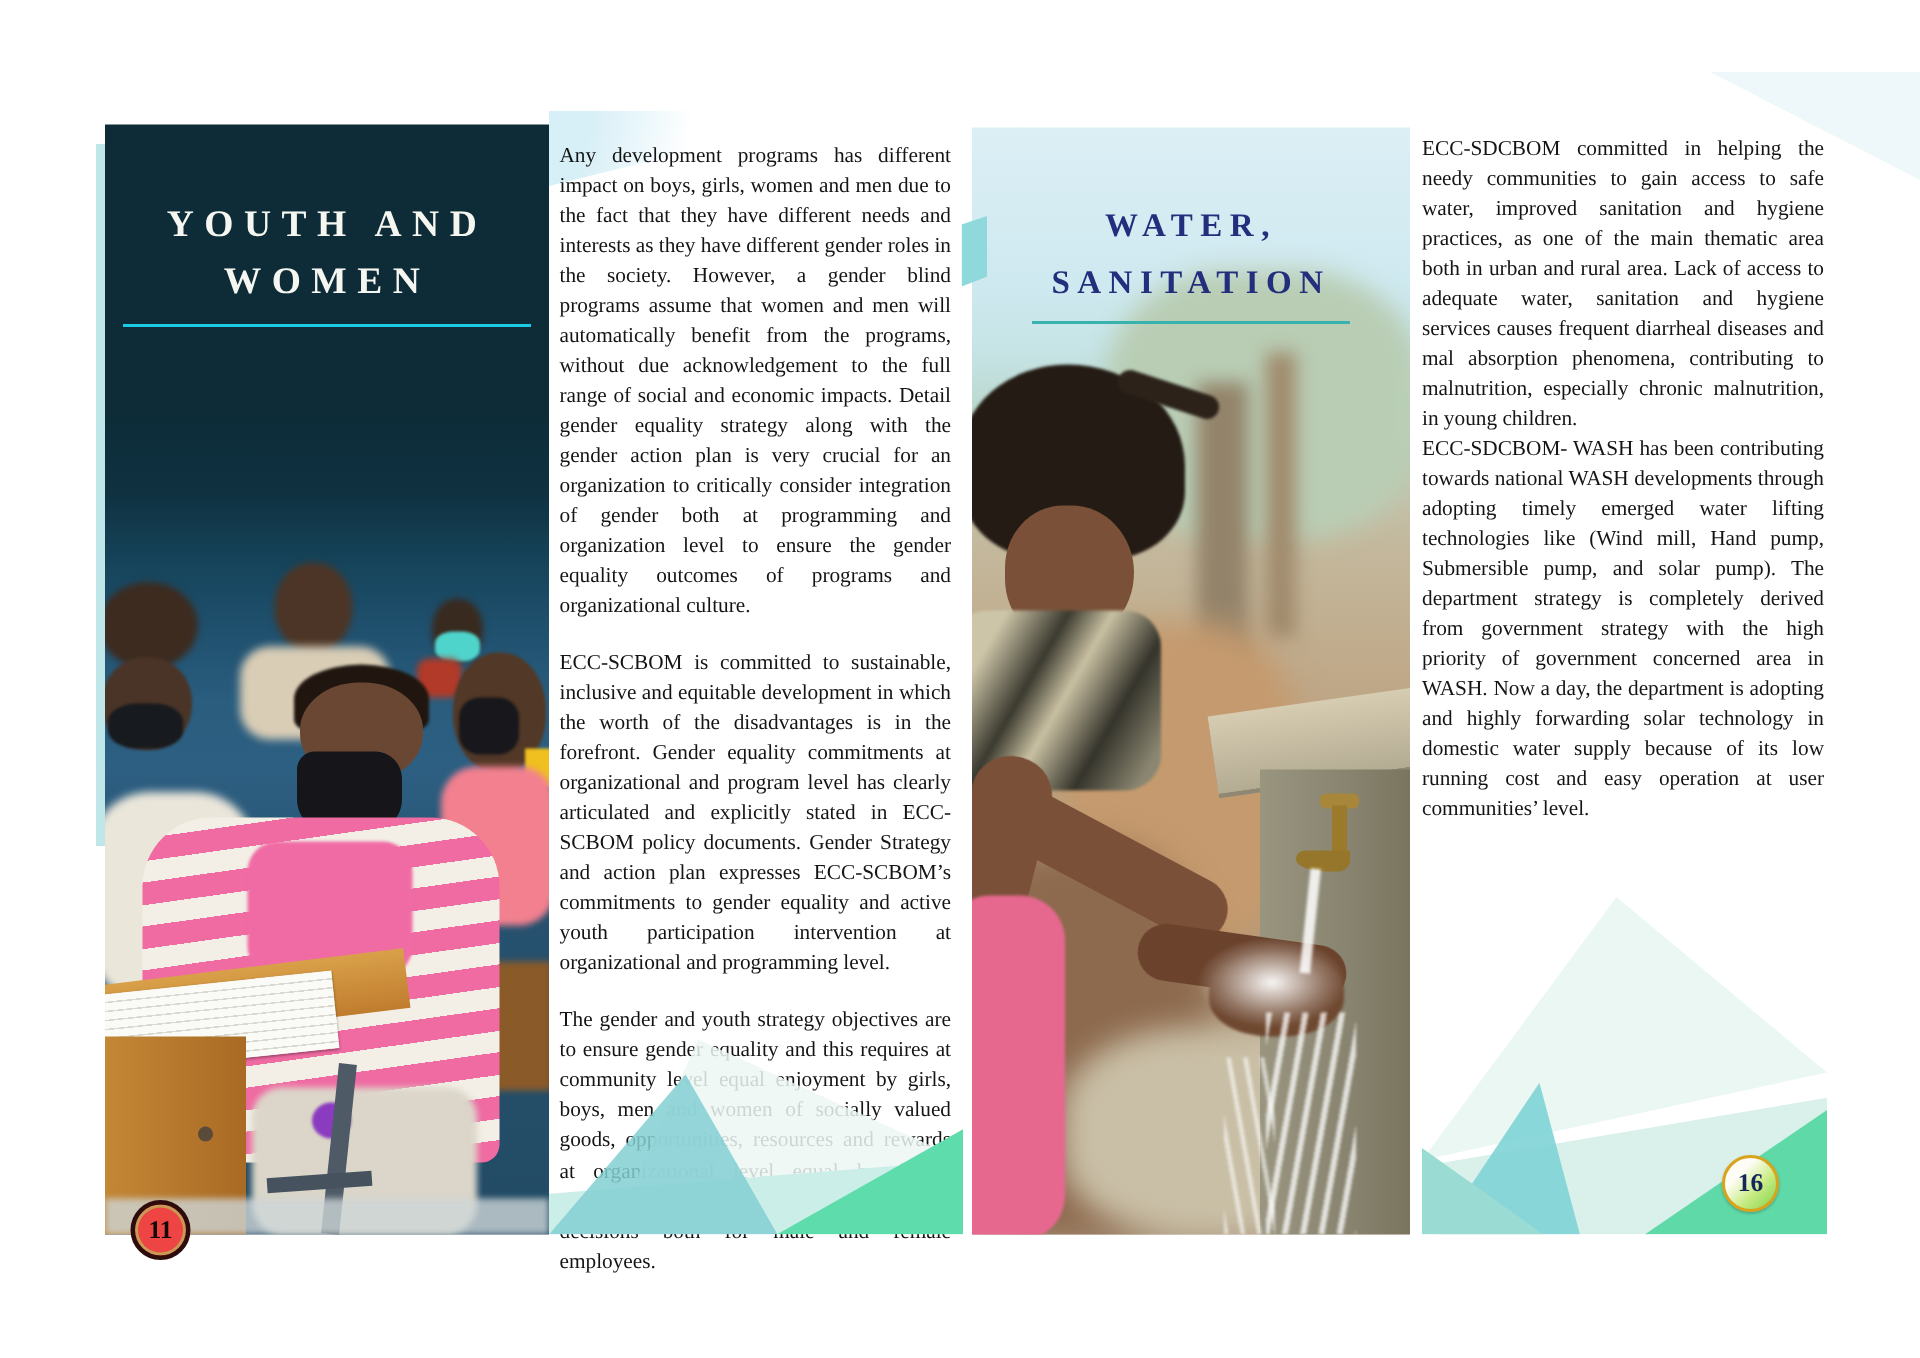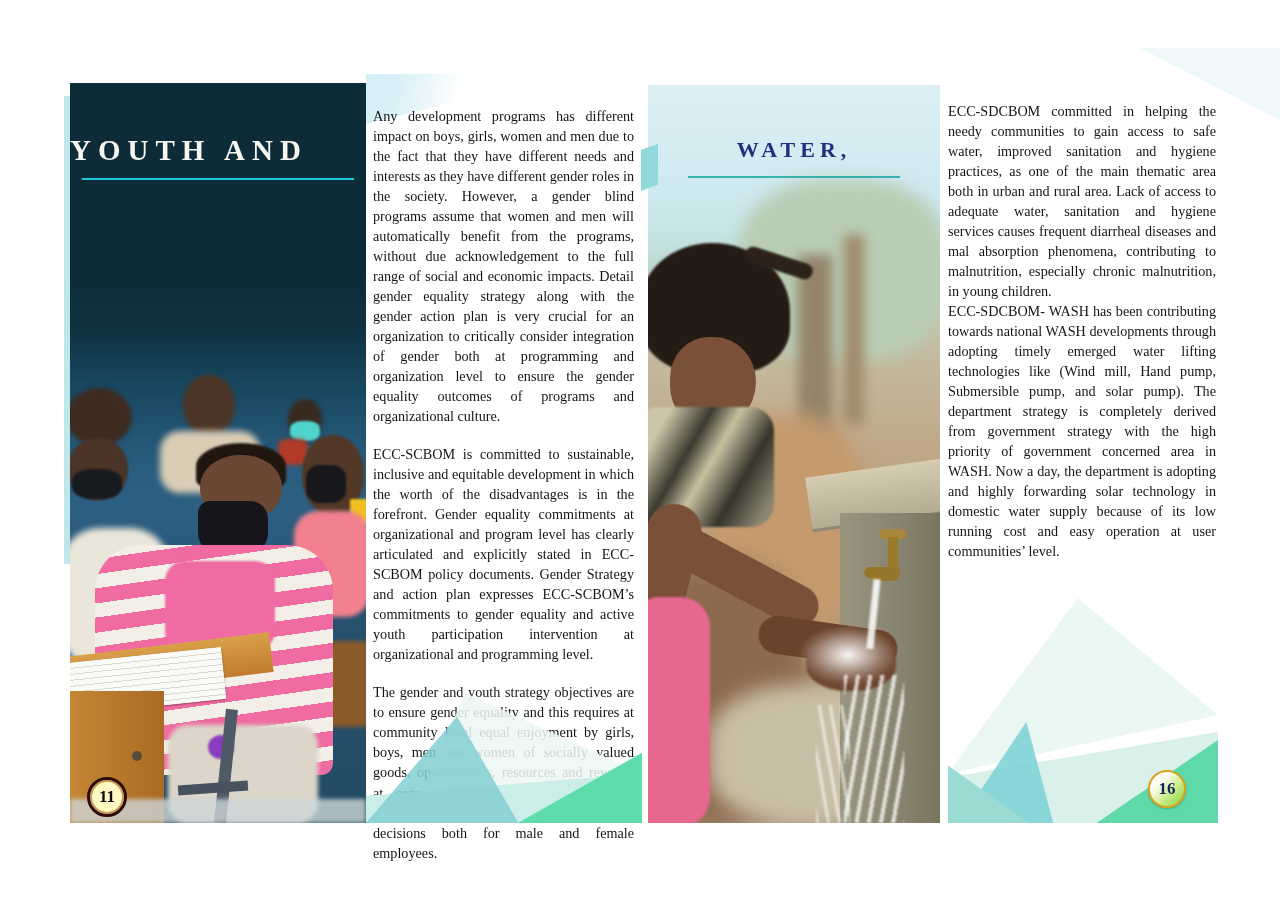--- a/index.html
+++ b/index.html
@@ -47,26 +47,26 @@
   .lp-notebook{left:-2px;top:572px;width:156px;height:52px;transform:rotate(-6deg);
     background:repeating-linear-gradient(180deg,#fafaf6 0 5px,#d9d9d1 5px 6px);box-shadow:0 1px 2px rgba(0,0,0,.4);}
   .lp-deskfront{left:-4px;top:608px;width:98px;height:132px;background:linear-gradient(90deg,#c58836,#a96a24);}
   .lp-deskknob{left:62px;top:668px;width:10px;height:10px;border-radius:50%;background:#5a4a3a;}
   .lp-leg1{left:150px;top:626px;width:12px;height:114px;background:#4e5a66;transform:rotate(6deg);}
   .lp-leg2{left:108px;top:700px;width:70px;height:10px;background:#46525e;transform:rotate(-4deg);}
   .lp-skirt{left:98px;top:642px;width:150px;height:98px;border-radius:20px;background:#dbd6c9;filter:blur(2px);}
   .lp-flower{left:138px;top:652px;width:26px;height:24px;border-radius:50%;background:#8a3bbf;filter:blur(1px);}
   .lp-floor{left:0;top:716px;width:296px;height:24px;background:#cdd6d8;filter:blur(2px);opacity:.8;}
 
-  .left-title{position:absolute;left:0;top:48px;width:100%;text-align:left;color:#f6f6f1;
-    font-weight:bold;font-size:29px;line-height:38px;letter-spacing:7px;}
+  .left-title{position:absolute;left:0;top:48px;width:100%;text-align:center;color:#f6f6f1;
+    font-weight:bold;font-size:25px;line-height:38px;letter-spacing:7px;}
   .left-underline{width:272px;height:2px;background:#1bcbe6;margin:9px auto 0;}
 
   
-  .textcol{position:absolute;font-size:14.2px;line-height:1.41;color:#141414;text-align:justify;margin-top:12px;}
+  .textcol{position:absolute;font-size:14.2px;line-height:1.41;color:#141414;text-align:justify;}
   .textcol-left{left:373px;top:94px;width:261px;}
   .textcol-left p{margin:0 0 18px;}
   .textcol-right{left:948px;top:89px;width:268px;}
   .textcol-right p{margin:0;}
 
   
   .deco-left-bottom{left:366px;top:693px;width:276px;height:130px;}
   .dlb-band{position:absolute;left:0;top:62%;width:100%;height:38%;background:#cceee8;
     clip-path:polygon(0 45%,100% 0,100% 100%,0 100%);}
   .dlb-pale{position:absolute;left:18%;top:0;width:82%;height:100%;background:#edf7f3;opacity:.85;
@@ -125,21 +125,21 @@
   .drb-steel{position:absolute;left:0;top:50%;width:50%;height:50%;background:#7fd3d6;opacity:.9;
     clip-path:polygon(58% 10%,8% 100%,78% 100%);}
   .drb-teal-left{position:absolute;left:0;top:68%;width:30%;height:32%;background:#9adbd4;
     clip-path:polygon(0 20%,0 100%,100% 100%);}
   .drb-mint{position:absolute;left:50%;top:55%;width:50%;height:45%;background:#5fd9a8;
     clip-path:polygon(10% 100%,100% 18%,100% 100%);}
 
   
   .badge{position:absolute;width:34px;height:34px;border-radius:50%;display:flex;
     align-items:center;justify-content:center;font-weight:bold;font-size:17px;z-index:5;}
-  .badge-11{left:87px;top:777px;border:3px solid #2e0c0c;background:#fef9c3;color:#140808;
+  .badge-11{left:87px;top:800px;border:3px solid #2e0c0c;background:#ef4444;color:#140808;
     box-shadow:inset 0 0 0 2px #c89a55;}
   .badge-12{left:1148px;top:770px;border:2px solid #d9a31c;color:#16255c;
     background:linear-gradient(135deg,#fdfdf6 30%,#c9ec84 62%,#7fd24a 100%);
     box-shadow:0 1px 2px rgba(0,0,0,.25);}
 </style>
 </head>
 <body>
 
 <div class="page">
 
@@ -172,20 +172,21 @@
     <div class="lp-el lp-desktop"></div>
     <div class="lp-el lp-notebook"></div>
     <div class="lp-el lp-deskfront"></div>
     <div class="lp-el lp-deskknob"></div>
     <div class="lp-el lp-leg1"></div>
     <div class="lp-el lp-leg2"></div>
     <div class="lp-el lp-floor"></div>
 
     <div class="left-title">
       <div>YOUTH AND</div>
+      <div>WOMEN</div>
       <div class="left-underline"></div>
     </div>
   </div>
 
   <div class="textcol textcol-left">
     <p>Any development programs has different impact on boys, girls, women and men due to the fact that they have different needs and interests as they have different gender roles in the society. However, a gender blind programs assume that women and men will automatically benefit from the programs, without due acknowledgement to the full range of social and economic impacts. Detail gender equality strategy along with the gender action plan is very crucial for an organization to critically consider integration of gender both at programming and organization level to ensure the gender equality outcomes of programs and organizational culture.</p>
     <p>ECC-SCBOM is committed to sustainable, inclusive and equitable development in which the worth of the disadvantages is in the forefront. Gender equality commitments at organizational and program level has clearly articulated and explicitly stated in ECC-SCBOM policy documents. Gender Strategy and action plan expresses ECC-SCBOM’s commitments to gender equality and active youth participation intervention at organizational and programming level.</p>
     <p>The gender and youth strategy objectives are to ensure gender equality and this requires at community level equal enjoyment by girls, boys, men and women of socially valued goods, opportunities, resources and rewards at organizational level equal benefit to organization resources, opportunities and decisions both for male and female employees.</p>
   </div>
 
@@ -217,20 +218,21 @@
     <div class="rp-el rp-forearm2"></div>
     <div class="rp-el rp-hands"></div>
     <div class="rp-el rp-skirt"></div>
     <div class="rp-el rp-stream"></div>
     <div class="rp-el rp-splash"></div>
     <div class="rp-el rp-fall1"></div>
     <div class="rp-el rp-fall2"></div>
 
     <div class="right-title">
       <div>WATER,</div>
+      <div>SANITATION</div>
       <div class="right-underline"></div>
     </div>
   </div>
   <div class="abs wedge-rightpanel"></div>
 
   <div class="textcol textcol-right">
     <p>ECC-SDCBOM committed in helping the needy communities to gain access to safe water, improved sanitation and hygiene practices, as one of the main thematic area both in urban and rural area. Lack of access to adequate water, sanitation and hygiene services causes frequent diarrheal diseases and mal absorption phenomena, contributing to malnutrition, especially chronic malnutrition, in young children.</p>
     <p>ECC-SDCBOM- WASH has been contributing towards national WASH developments through adopting timely emerged water lifting technologies like (Wind mill, Hand pump, Submersible pump, and solar pump). The department strategy is completely derived from government strategy with the high priority of government concerned area in WASH. Now a day, the department is adopting and highly forwarding solar technology in domestic water supply because of its low running cost and easy operation at user communities’ level.</p>
   </div>
 

